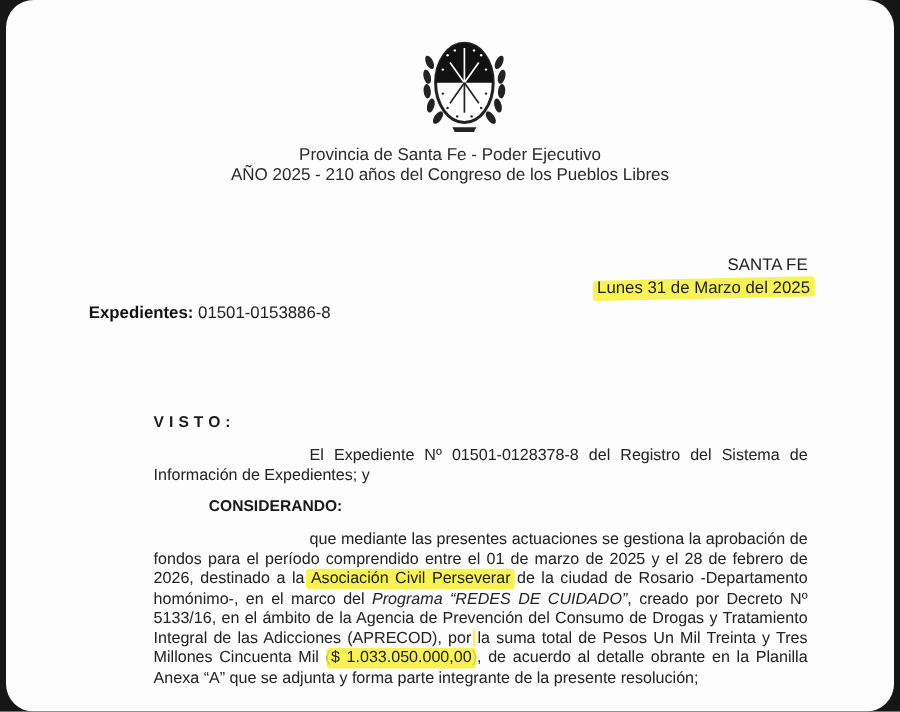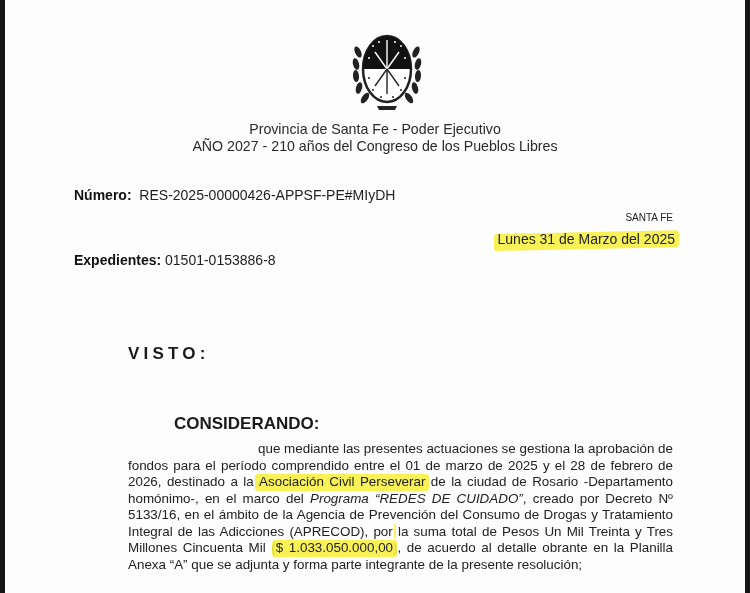--- a/index.html
+++ b/index.html
@@ -7,39 +7,40 @@
       width: 750px; height: 593px; overflow: hidden;
       background: #161616;
       font-family: "Liberation Sans", sans-serif;
       color: #1c1c1c;
       position: relative;
     }
     .page {
       position: absolute; left: 5px; top: 0; width: 740px; height: 593px;
       background: #fdfdfd;
       overflow: hidden;
+      border-radius: 23px;
     }
     .crest { position: absolute; left: 346px; top: 22px; width: 72px; height: 92px; }
     .hdr { position: absolute; left: 0; width: 740px; text-align: center; font-size: 14.2px; color: #2a2a2a; }
     .hdr1 { top: 121px; }
     .hdr2 { top: 138px; }
     .field { position: absolute; font-size: 14px; color: #222; white-space: nowrap; }
     .field b { font-weight: bold; color: #111; }
     .numero { left: 69px; top: 187px; }
     .referencia { left: 69px; top: 252px; }
-    .place { position: absolute; right: 72px; top: 212px; font-size: 10px; text-align: right; color: #222; }
+    .place { position: absolute; right: 72px; top: 212px; font-size: 14px; text-align: right; color: #222; }
     .date { position: absolute; right: 70px; top: 231px; font-size: 14px; text-align: left; color: #222; }
     .hl { position: relative; display: inline-block; z-index: 1; }
     .hl::before {
       content: ""; position: absolute; z-index: -1;
       left: -4px; right: -4px; top: 1px; bottom: -2px;
       background: #f7f03a; opacity: 0.85; border-radius: 3px;
       transform: skewY(-1.2deg);
     }
-    .sect { position: absolute; left: 123px; font-size: 17px; font-weight: bold; color: #1a1a1a; }
+    .sect { position: absolute; left: 123px; font-size: 13px; font-weight: bold; color: #1a1a1a; }
     .visto { top: 344px; letter-spacing: 4.2px; }
     .considerando { top: 414px; margin-left: 46px; }
     .para { position: absolute; left: 123px; width: 545px; font-size: 13.4px; line-height: 16.5px; text-align: justify; color: #222; }
     .p1 { top: 371px; text-indent: 130px; }
     .p2 { top: 441px; text-indent: 130px; }
     .p2 i { font-style: italic; }
     .mark { position: relative; z-index: 1; margin-top: 24px; }
     .mark::before {
       content: ""; position: absolute; z-index: -1;
       left: -4px; right: -4px; top: 0px; bottom: -2px;
@@ -97,35 +98,32 @@
       <circle cx="18" cy="56" r="1"></circle>
         <circle cx="54" cy="56" r="1"></circle>
         <circle cx="22" cy="68" r="1"></circle>
       <circle cx="50" cy="68" r="1"></circle>
         <circle cx="30" cy="75" r="1"></circle>
         <circle cx="42" cy="75" r="1"></circle>
     </g>
   </svg>
 
   <div class="hdr hdr1">Provincia de Santa Fe - Poder Ejecutivo</div>
-  <div class="hdr hdr2">AÑO 2027 - 210 años del Congreso de los Pueblos Libres</div>
+  <div class="hdr hdr2">AÑO 2025 - 210 años del Congreso de los Pueblos Libres</div>
 
-  <div class="field numero">
-    <b>Número:</b>&nbsp;
-    <span>RES-2025-00000426-APPSF-PE#MIyDH</span>
-  </div>
 
   <div class="place">SANTA FE</div>
   <div class="date">
     <span class="hl">Lunes 31 de Marzo del 2025</span>
   </div>
 
   <div class="field referencia">
     <b>Expedientes:</b>
     <span>01501-0153886-8</span>
   </div>
 
   <div class="sect visto">VISTO:</div>
+  <div class="para p1">El Expediente Nº 01501-0128378-8 del Registro del Sistema de Información de Expedientes; y</div>
 
   <div class="sect considerando">CONSIDERANDO:</div>
   <div class="para p2"><span>que mediante las presentes actuaciones se gestiona la aprobación de fondos para el período comprendido entre el 01 de marzo de 2025 y el 28 de febrero de 2026, destinado a la </span><span class="mark">Asociación Civil Perseverar</span><span> de la ciudad de Rosario -Departamento homónimo-, en el marco del </span><i>Programa “REDES DE CUIDADO”</i><span>, creado por Decreto Nº 5133/16, en el ámbito de la Agencia de Prevención del Consumo de Drogas y Tratamiento Integral de las Adicciones (APRECOD), po</span><span class="dot-mark">r</span><span> la suma total de Pesos Un Mil Treinta y Tres Millones Cincuenta Mil (</span><span class="mark">$ 1.033.050.000,00</span><span>), de acuerdo al detalle obrante en la Planilla Anexa “A” que se adjunta y forma parte integrante de la presente resolución;</span></div>
 
 </div>
 
 </body></html>

